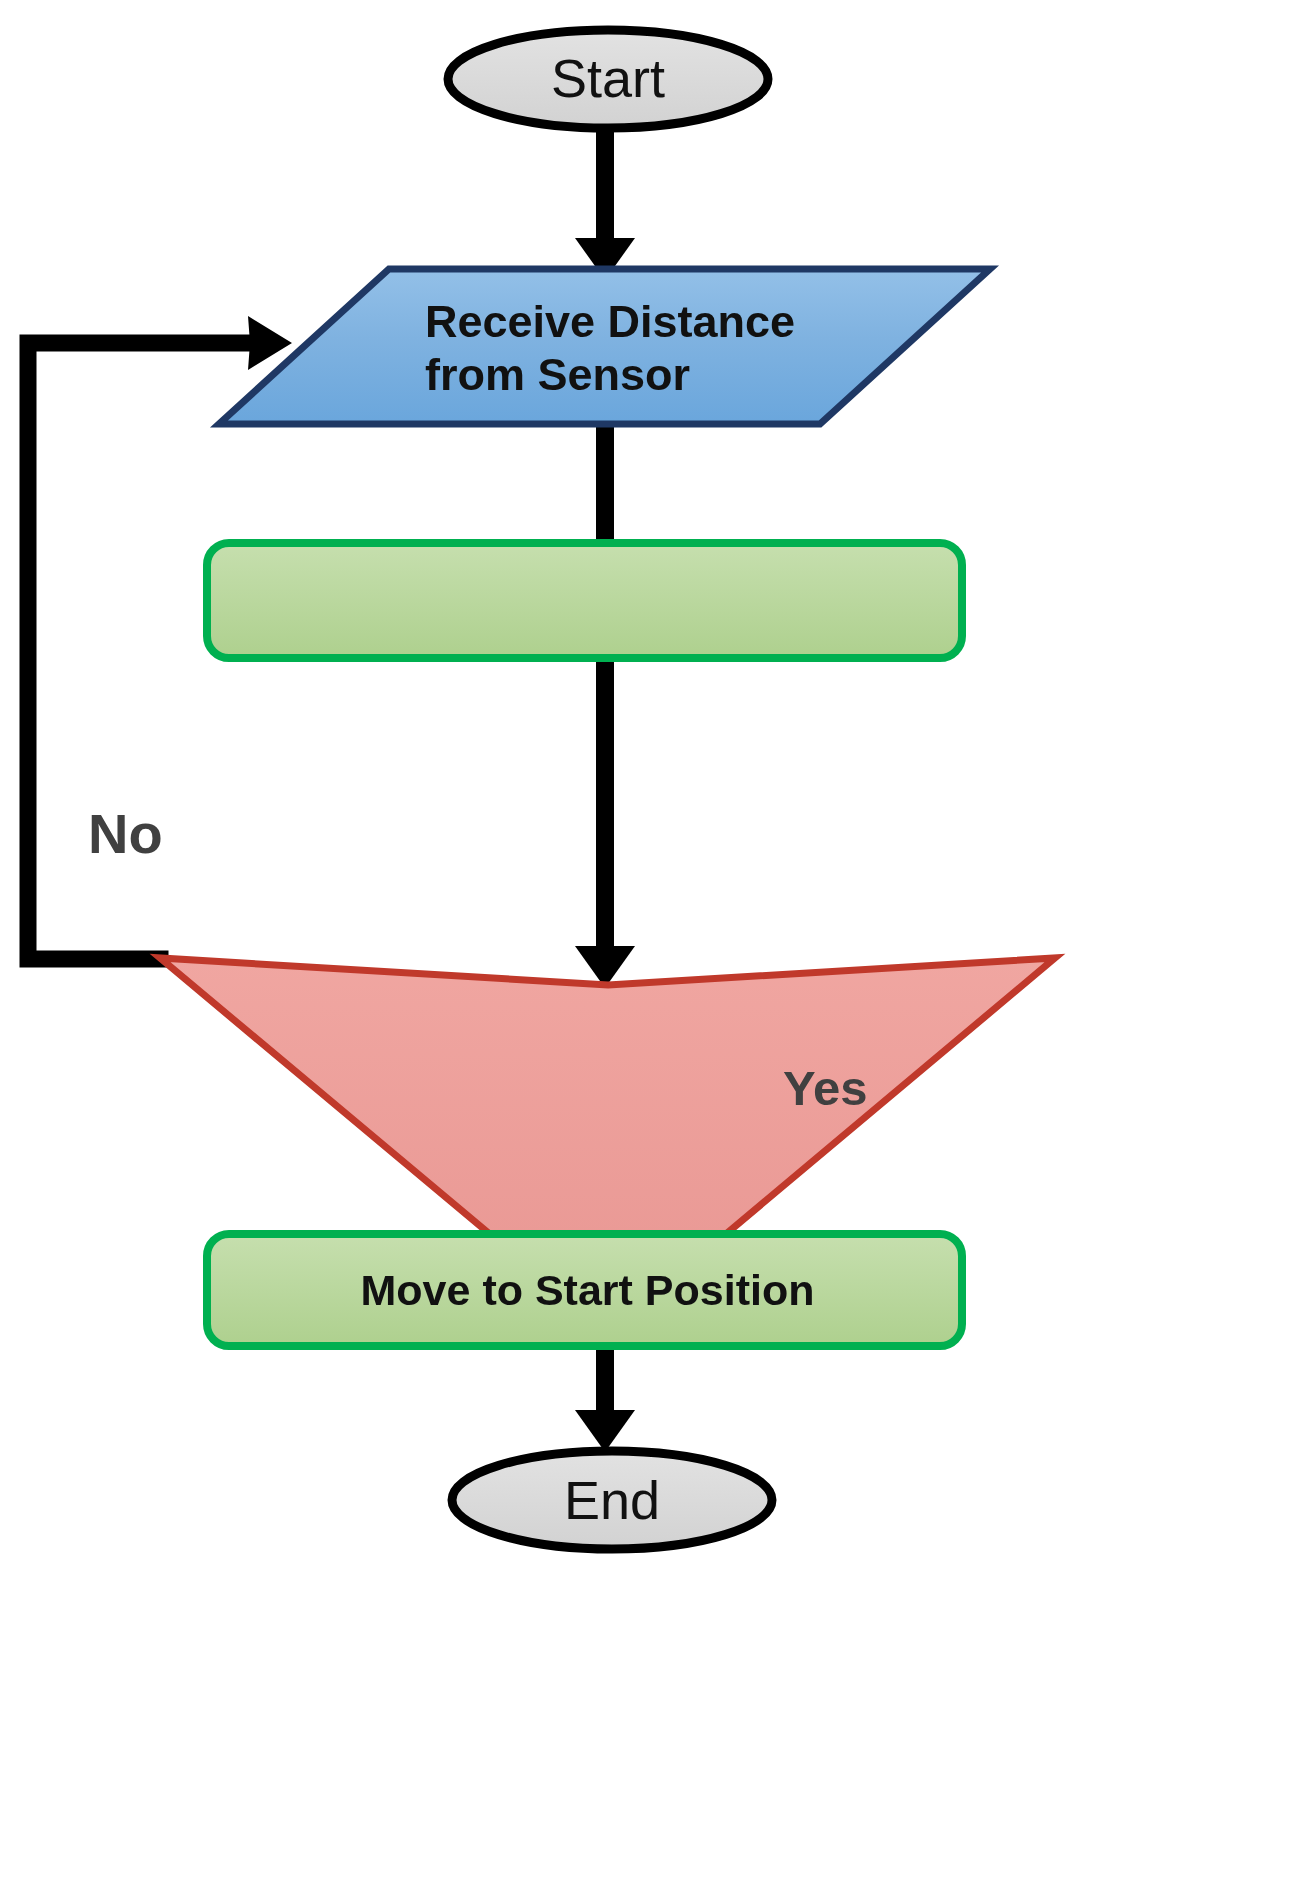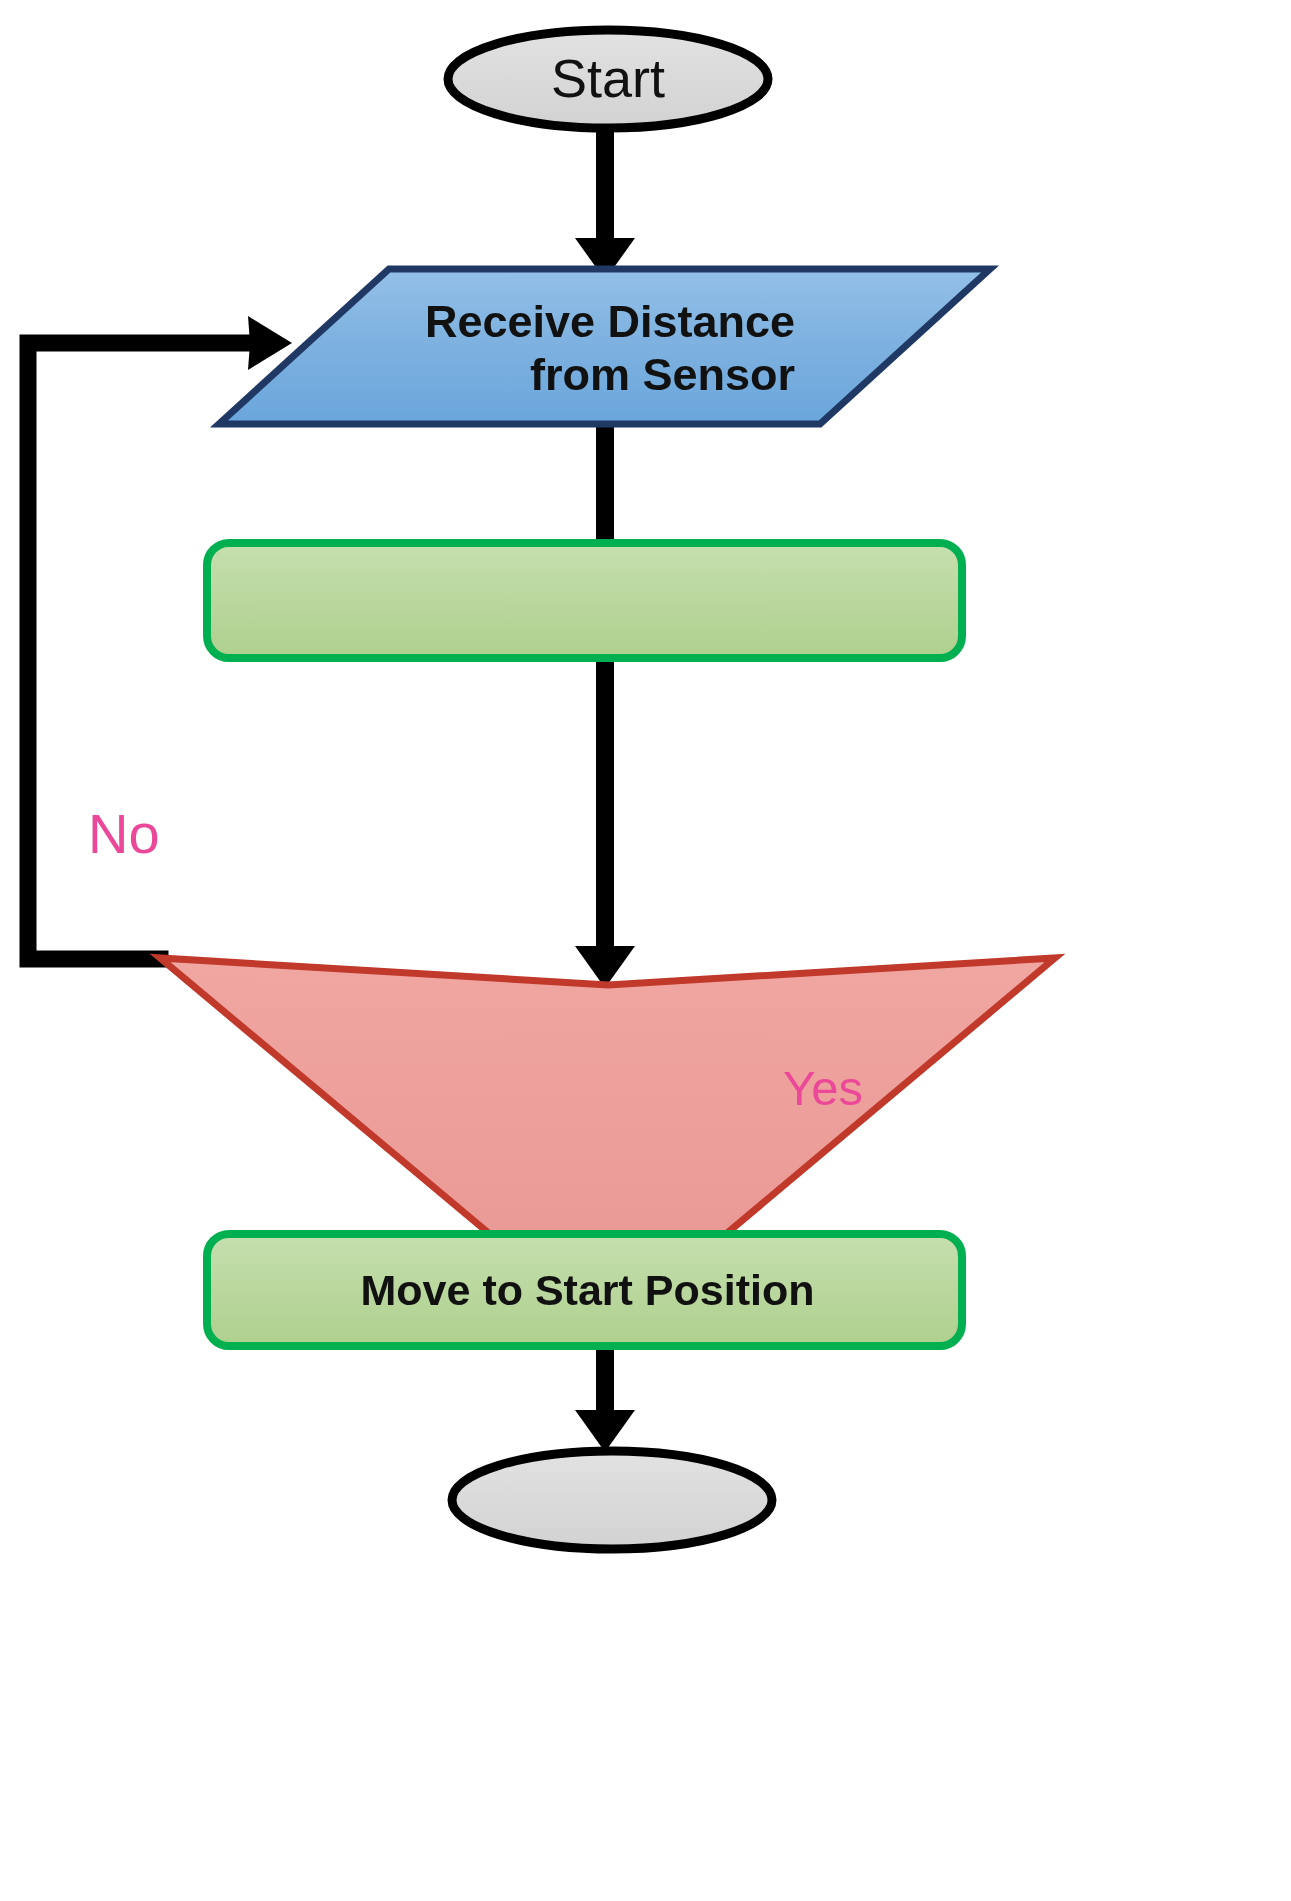--- a/index.html
+++ b/index.html
@@ -25,31 +25,31 @@
     left: 0;
     top: 0;
     width: 1291px;
     height: 1901px;
   }
   .node-label {
     position: absolute;
     display: flex;
     align-items: center;
     justify-content: center;
-    text-align: right;
+    text-align: left;
     font-weight: bold;
     color: #111111;
     line-height: 1.18;
     pointer-events: none;
     white-space: pre-line;
   }
   .edge-label {
     position: absolute;
-    font-weight: normal;
-    color: #ec4899;
+    font-weight: bold;
+    color: #404040;
     line-height: 1;
   }
 
   
   #label-start {
     left: 448px; top: 30px; width: 320px; height: 98px;
     font-size: 54px; font-weight: normal;
   }
   #label-receive {
     left: 330px; top: 282px; width: 560px; height: 132px;
@@ -153,18 +153,19 @@
 
   <div class="node-label" id="label-start">Start</div>
 
   <div class="node-label" id="label-receive">Receive Distance
 from Sensor</div>
 
 
 
   <div class="node-label" id="label-move">Move to Start Position</div>
 
+  <div class="node-label" id="label-end">End</div>
 
   <div class="edge-label" id="label-no">No</div>
 
   <div class="edge-label" id="label-yes">Yes</div>
 
 </div>
 
 </body></html>

